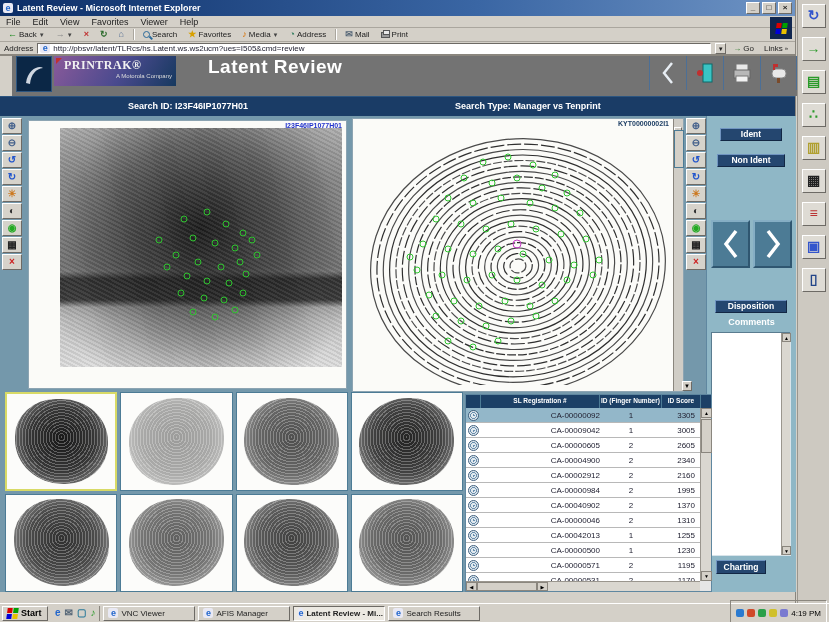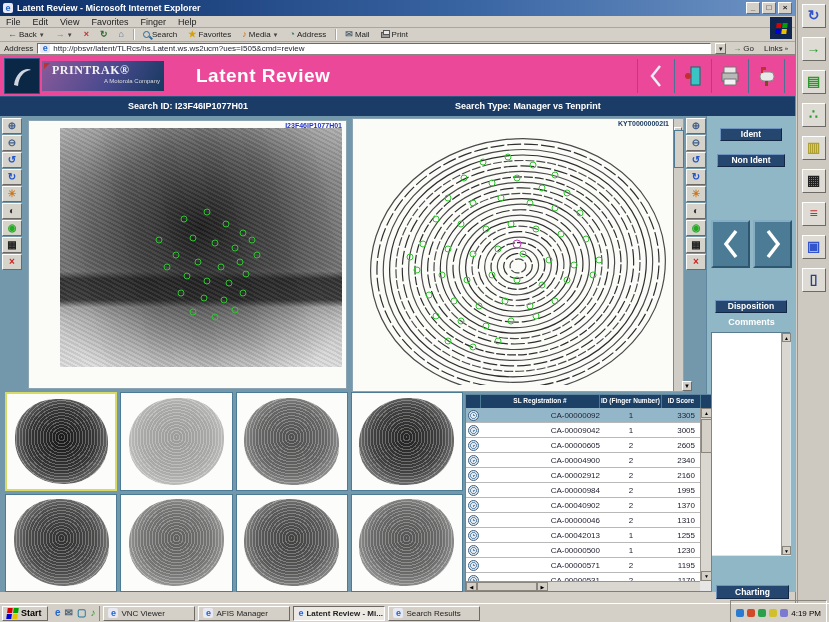--- a/index.html
+++ b/index.html
@@ -27,21 +27,21 @@
   .icn.mag{position:relative;width:7px;height:7px;border:1.5px solid #2a6a9a;border-radius:50%;}
   .icn.mag::after{content:"";position:absolute;left:5px;top:5px;width:4px;height:1.5px;background:#2a6a9a;transform:rotate(45deg);}
   .icn.printer{position:relative;width:9px;height:6px;background:#9a9a9a;border:1px solid #555;}
   .icn.printer::before{content:"";position:absolute;left:1px;top:-3px;width:5px;height:3px;background:#e8e8e8;border:1px solid #555;}
   .addressbar{position:absolute;left:0;top:42px;width:100%;height:14px;display:flex;align-items:center;gap:4px;padding:0 4px;background:#d4d0c8;border-bottom:2px solid #8a867e;font-size:8px;color:#222;}
   .addr-field{flex:1;display:flex;align-items:center;gap:3px;height:11px;background:#fff;padding:0 2px;font-size:8px;color:#223;white-space:nowrap;overflow:hidden;}
   .addr-drop{width:11px;height:11px;background:#d4d0c8;font-size:6px;text-align:center;line-height:10px;}
   .gobtn,.linksbtn{display:flex;align-items:center;gap:2px;font-size:8px;padding:0 3px;height:11px;}
 
   
-  .app-header{position:absolute;left:0;top:56px;width:100%;height:40px;background:#ec4899;display:flex;align-items:center;}
+  .app-header{position:absolute;left:12px;top:56px;width:100%;height:40px;background:#737373;display:flex;}
   .emblem{width:36px;height:36px;margin-left:4px;background:#0b2746;border:1px solid #2c5580;display:flex;align-items:center;justify-content:center;}
   .brandbox{position:relative;width:122px;height:30px;margin-left:2px;background:linear-gradient(120deg,#8a5a9a,#4a4a8e 55%,#16395f);padding:2px 4px;}
   .brandbox::before{content:"";position:absolute;left:2px;top:2px;border-left:6px solid #c03030;border-bottom:6px solid transparent;}
   .brand-name{font-family:"Liberation Serif",serif;font-size:12px;font-weight:bold;color:#f2f2f2;letter-spacing:.5px;display:block;margin-left:6px;}
   .brand-sub{font-size:6px;color:#ddd;display:block;text-align:right;}
   .app-title{color:#fff;font-size:19px;font-weight:bold;margin-left:32px;letter-spacing:.5px;}
   .hdr-actions{margin-left:auto;margin-right:10px;display:flex;height:34px;}
   .hdr-act{width:37px;display:flex;align-items:center;justify-content:center;border-left:1px solid #4c6f96;}
   .hdr-act:last-child{border-right:1px solid #4c6f96;}
   .subheader{position:absolute;left:0;top:96px;width:100%;height:20px;background:#1a3c66;border-top:1px solid #2c5580;color:#fff;font-size:9px;font-weight:bold;}
@@ -147,21 +147,21 @@
         <span class="winbtn out">□</span>
         <span class="winbtn out">×</span>
       </span>
     </div>
 
     <div class="menubar" id="menubar">
         <span>File</span>
         <span>Edit</span>
         <span>View</span>
         <span>Favorites</span>
-        <span>Finger</span>
+        <span>Viewer</span>
         <span>Help</span>
       </div>
     <div class="throbber">
       <span class="flag">
           <i style="background:#d80000"></i>
           <i style="background:#00a000"></i>
           <i style="background:#0000d8"></i>
           <i style="background:#e8c000"></i>
         </span>
     </div>
@@ -385,21 +385,21 @@
         </span>
         <span class="navy-btn" style="left:8px;top:184px;width:72px;height:13px">Disposition</span>
         <span class="panel-label" style="top:201px">Comments</span>
         <div class="comments-box">
           <span></span>
           <span class="sb">
               <i>▲</i>
               <i class="dn">▼</i>
             </span>
         </div>
-        <span class="navy-btn" style="left:9px;top:469px;width:73px;height:14px;line-height:12px">Charting</span>
+        <span class="navy-btn" style="left:9px;top:444px;width:50px;height:14px;line-height:12px">Charting</span>
       </div>
 
       <div class="thumbs" id="thumbs">
           <div class="thumb sel">
             <div class="blob" style="opacity: 0.95; border-radius: 44% 50% 46% 52%;"></div>
           </div>
           <div class="thumb">
             <div class="blob" style="opacity: 0.4; border-radius: 50% 44% 52% 46%;"></div>
           </div>
           <div class="thumb">

